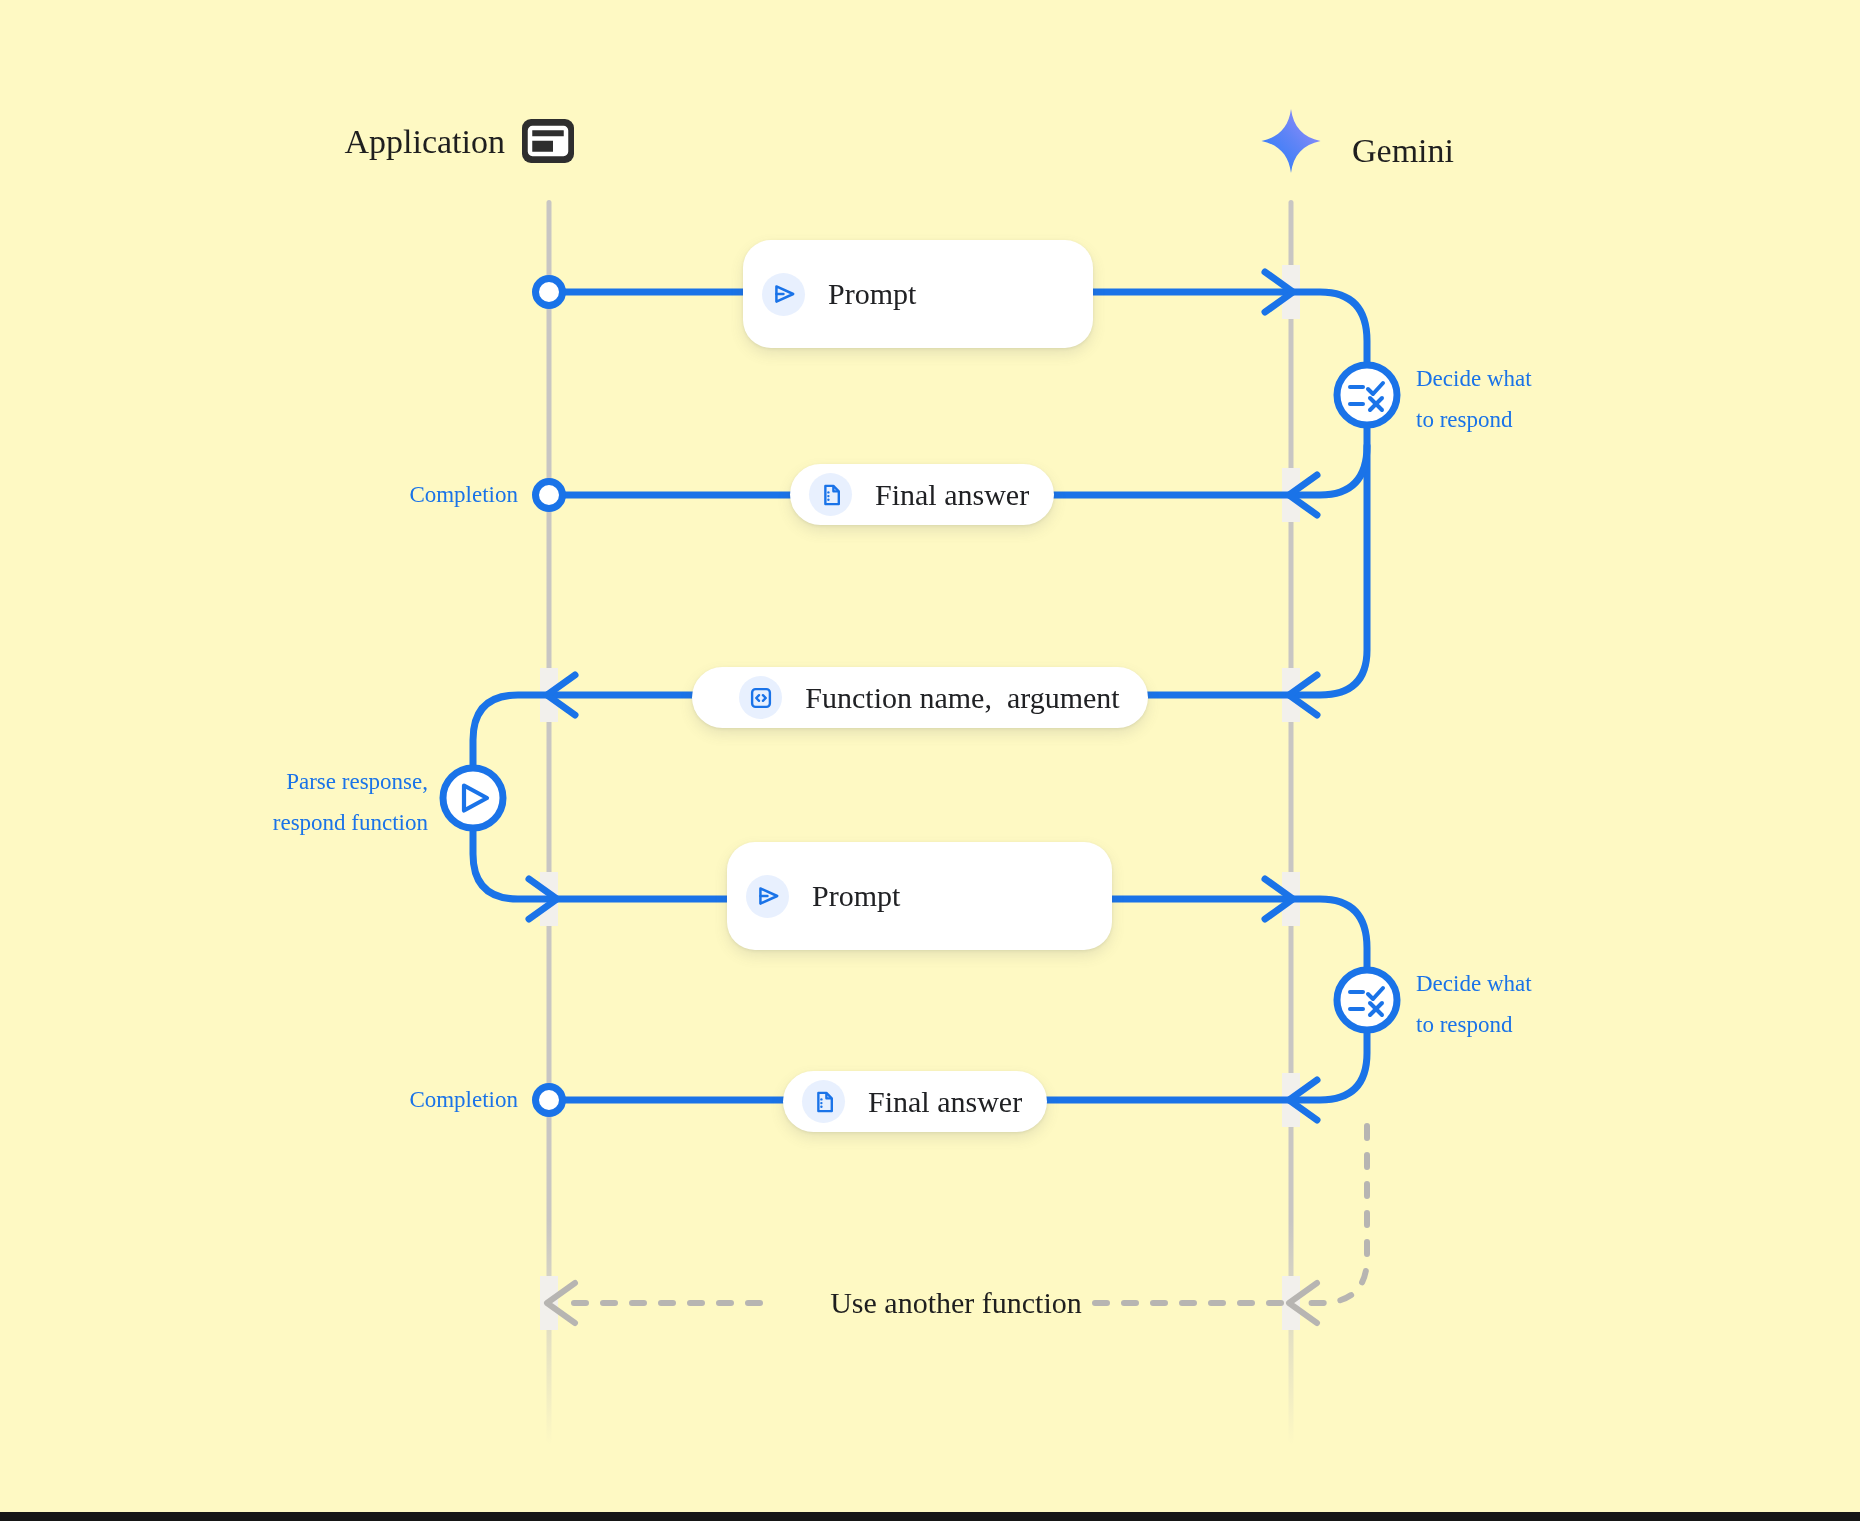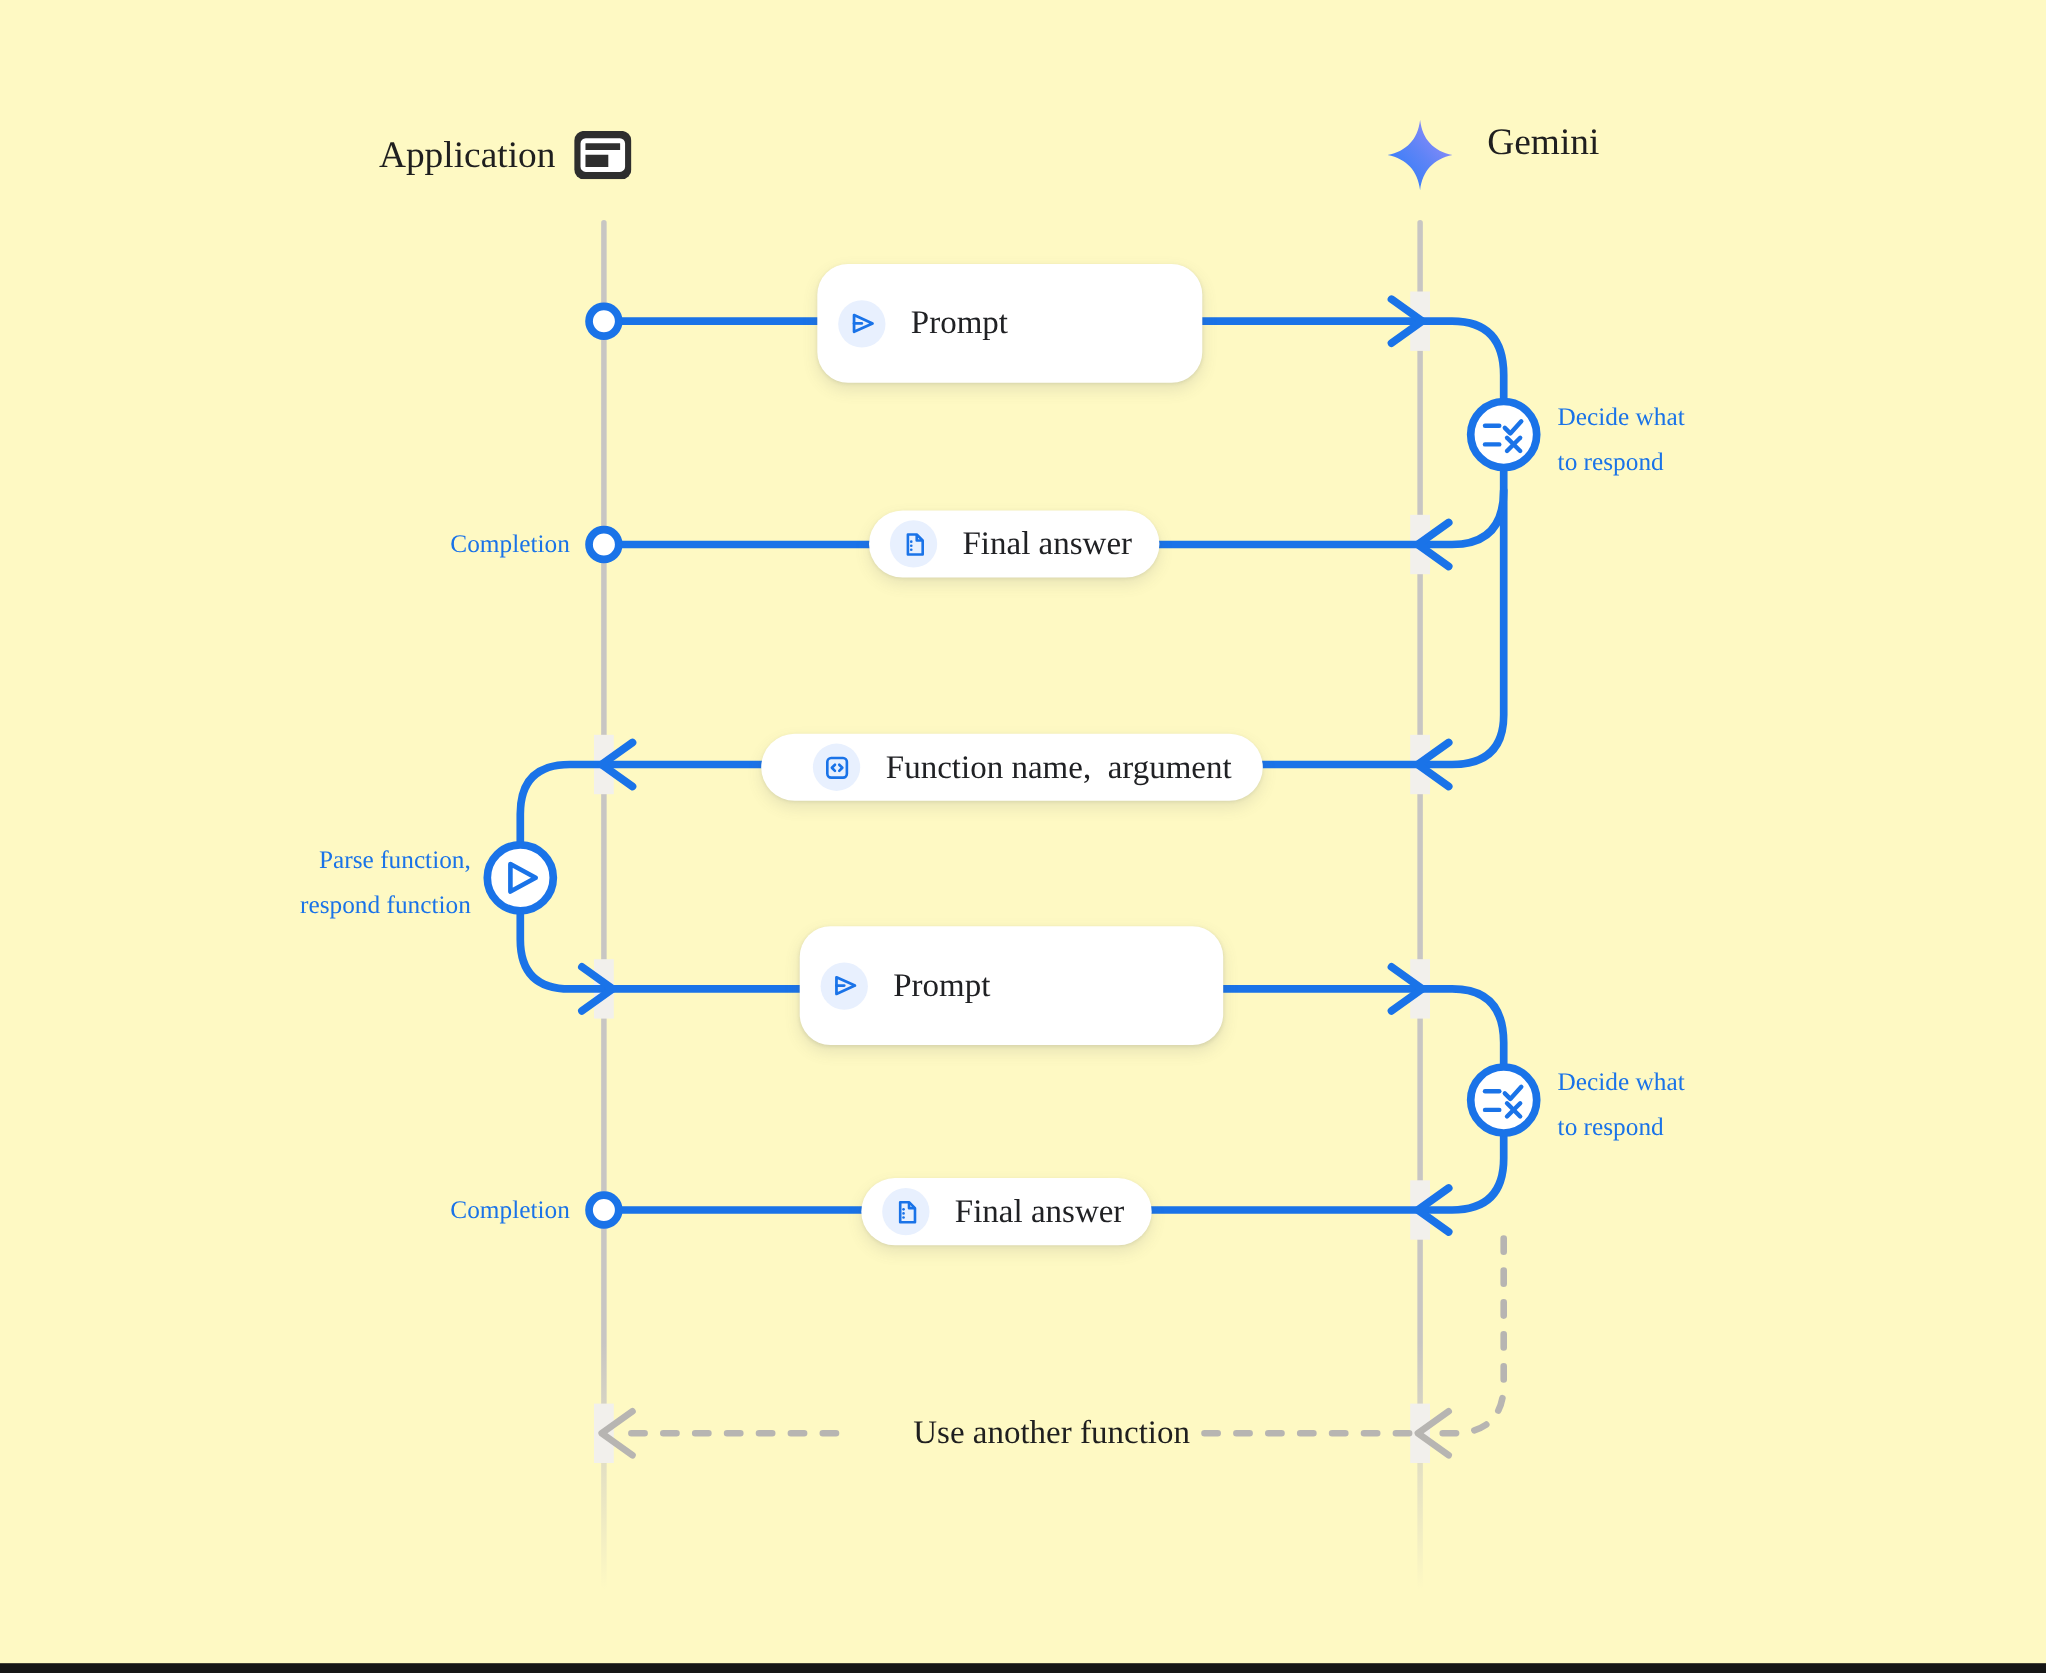--- a/index.html
+++ b/index.html
@@ -123,21 +123,21 @@
     <rect width="52" height="44" rx="9" fill="#2e2e2e"></rect>
     <rect x="8" y="9" width="36" height="26" rx="2.5" fill="none" stroke="#ffffff" stroke-width="4.5"></rect>
     <line x1="8" y1="19.5" x2="44" y2="19.5" stroke="#ffffff" stroke-width="4.5"></line>
     <rect x="31" y="19.5" width="13" height="15.5" fill="#ffffff"></rect>
   </svg>
 
   <svg class="abs" style="left:1261px;top:109px;z-index:3;" width="60" height="64" viewBox="0 0 48 52">
     <path d="M24 0 C25.8 14.5 33.8 23 48 26 C33.8 29 25.8 37.5 24 52 C22.2 37.5 14.2 29 0 26 C14.2 23 22.2 14.5 24 0 Z" fill="url(#gemGrad)"></path>
   </svg>
 
-  <div class="abs actor-label" style="left:1352px;top:108px;">Gemini</div>
+  <div class="abs actor-label" style="left:1352px;top:129px;">Gemini</div>
 
   <div class="card" style="left:743px;top:240px;width:350px;height:108px;border-radius:28px;">
     <div class="card-row">
       <span class="chip">
         <svg width="26" height="26" viewBox="0 0 24 24" fill="none" stroke="#1a73e8" stroke-width="2.3" stroke-linejoin="round">
           <path d="M5 5 L20.5 12 L5 19 Z"></path>
             <path d="M5 12 L11.5 12" stroke-linecap="round"></path>
         </svg>
       </span>
       <span class="card-label">Prompt</span>
@@ -203,21 +203,21 @@
     <div>Decide what</div>
     <div>to respond</div>
   </div>
 
   <div class="blue-note" style="left:1416px;top:963px;">
     <div>Decide what</div>
     <div>to respond</div>
   </div>
 
   <div class="blue-note" style="left:128px;top:761px;width:300px;text-align:right;">
-    <div>Parse function,</div>
+    <div>Parse response,</div>
     <div>respond function</div>
   </div>
 
   <div class="blue-note" style="left:298px;top:477px;width:220px;text-align:right;line-height:36px;">Completion</div>
 
   <div class="blue-note" style="left:298px;top:1082px;width:220px;text-align:right;line-height:36px;">Completion</div>
 
   <div class="dark-note" style="left:801px;top:1284px;width:310px;">Use another function</div>
 
   <div class="bottom-bar"></div>

